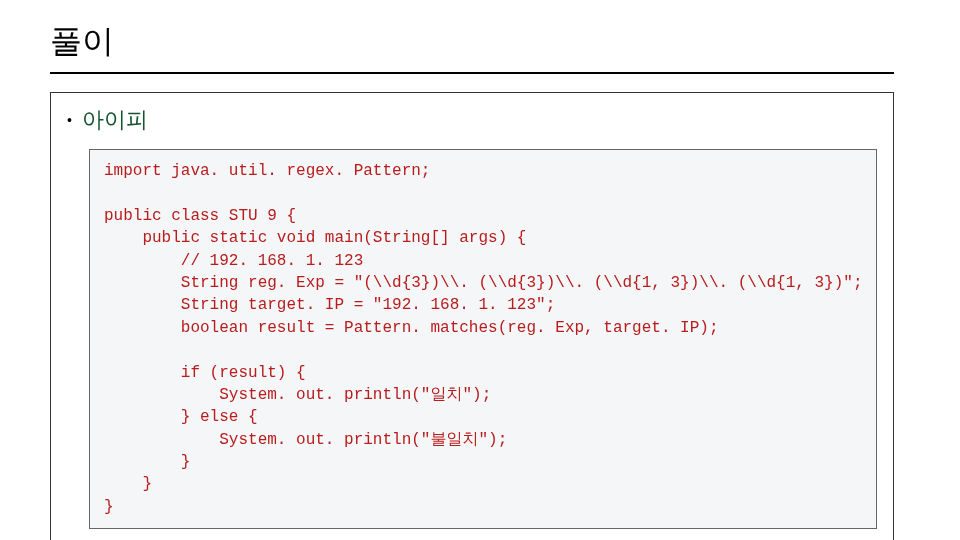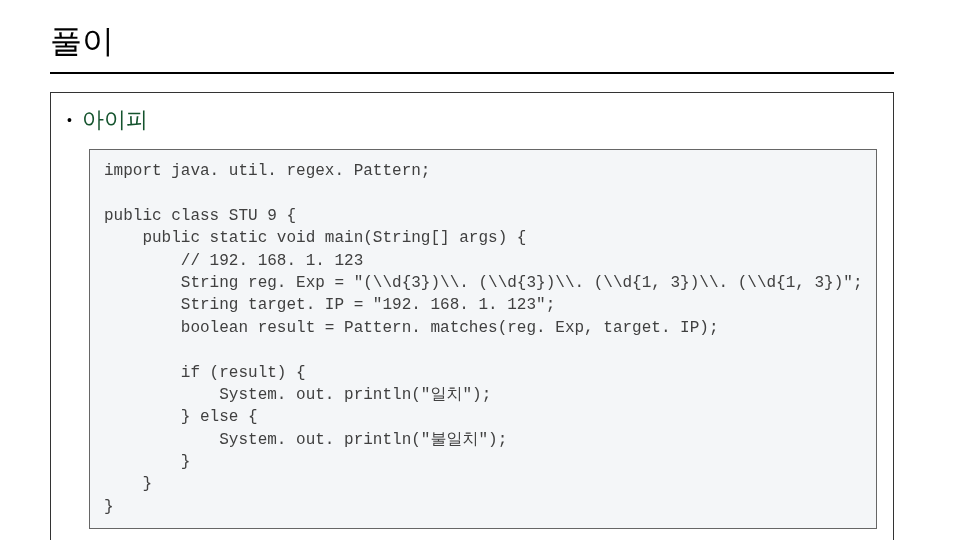--- a/index.html
+++ b/index.html
@@ -42,21 +42,21 @@
   .code-box {
     border: 1px solid #666;
     background: #f4f6f8;
     padding: 10px 14px 10px 14px;
     margin-left: 22px;
     margin-right: 0;
     font-family: Consolas, "Courier New", monospace;
     font-size: 16px;
     line-height: 1.4;
     white-space: pre;
-    color: #404040;
+    color: #b91c1c;
     overflow: hidden;
   }
 </style>
 </head>
 <body>
 
 <div class="slide">
   <div class="title-area">
     <div class="title">풀이</div>
   </div>

